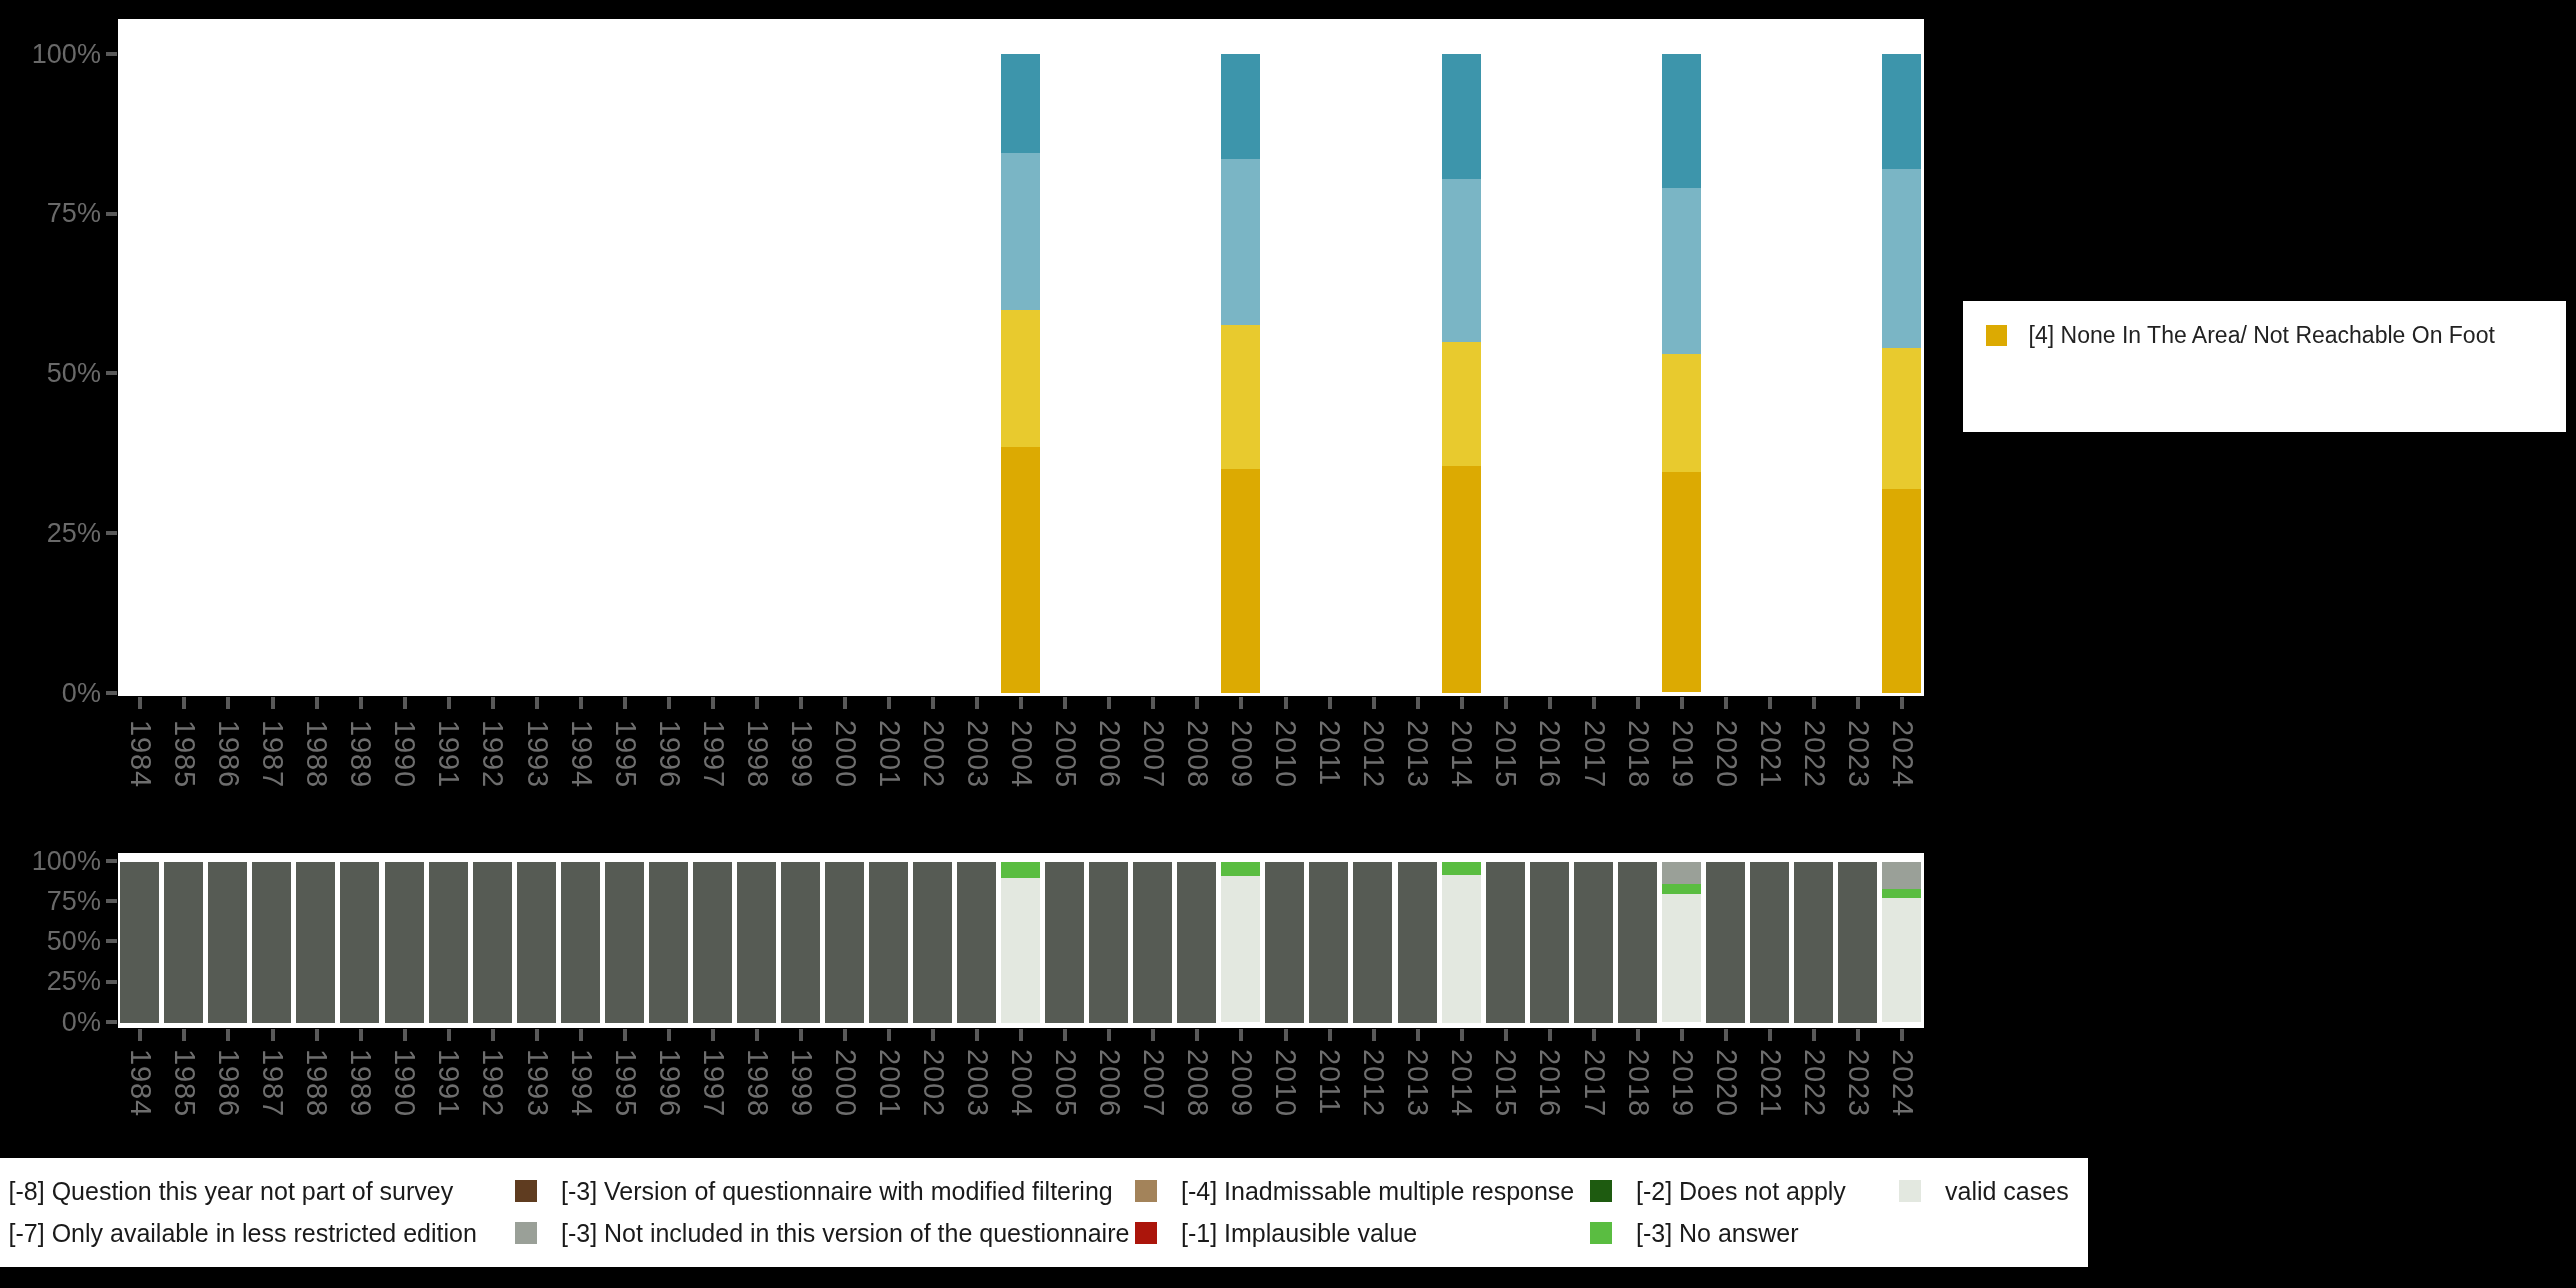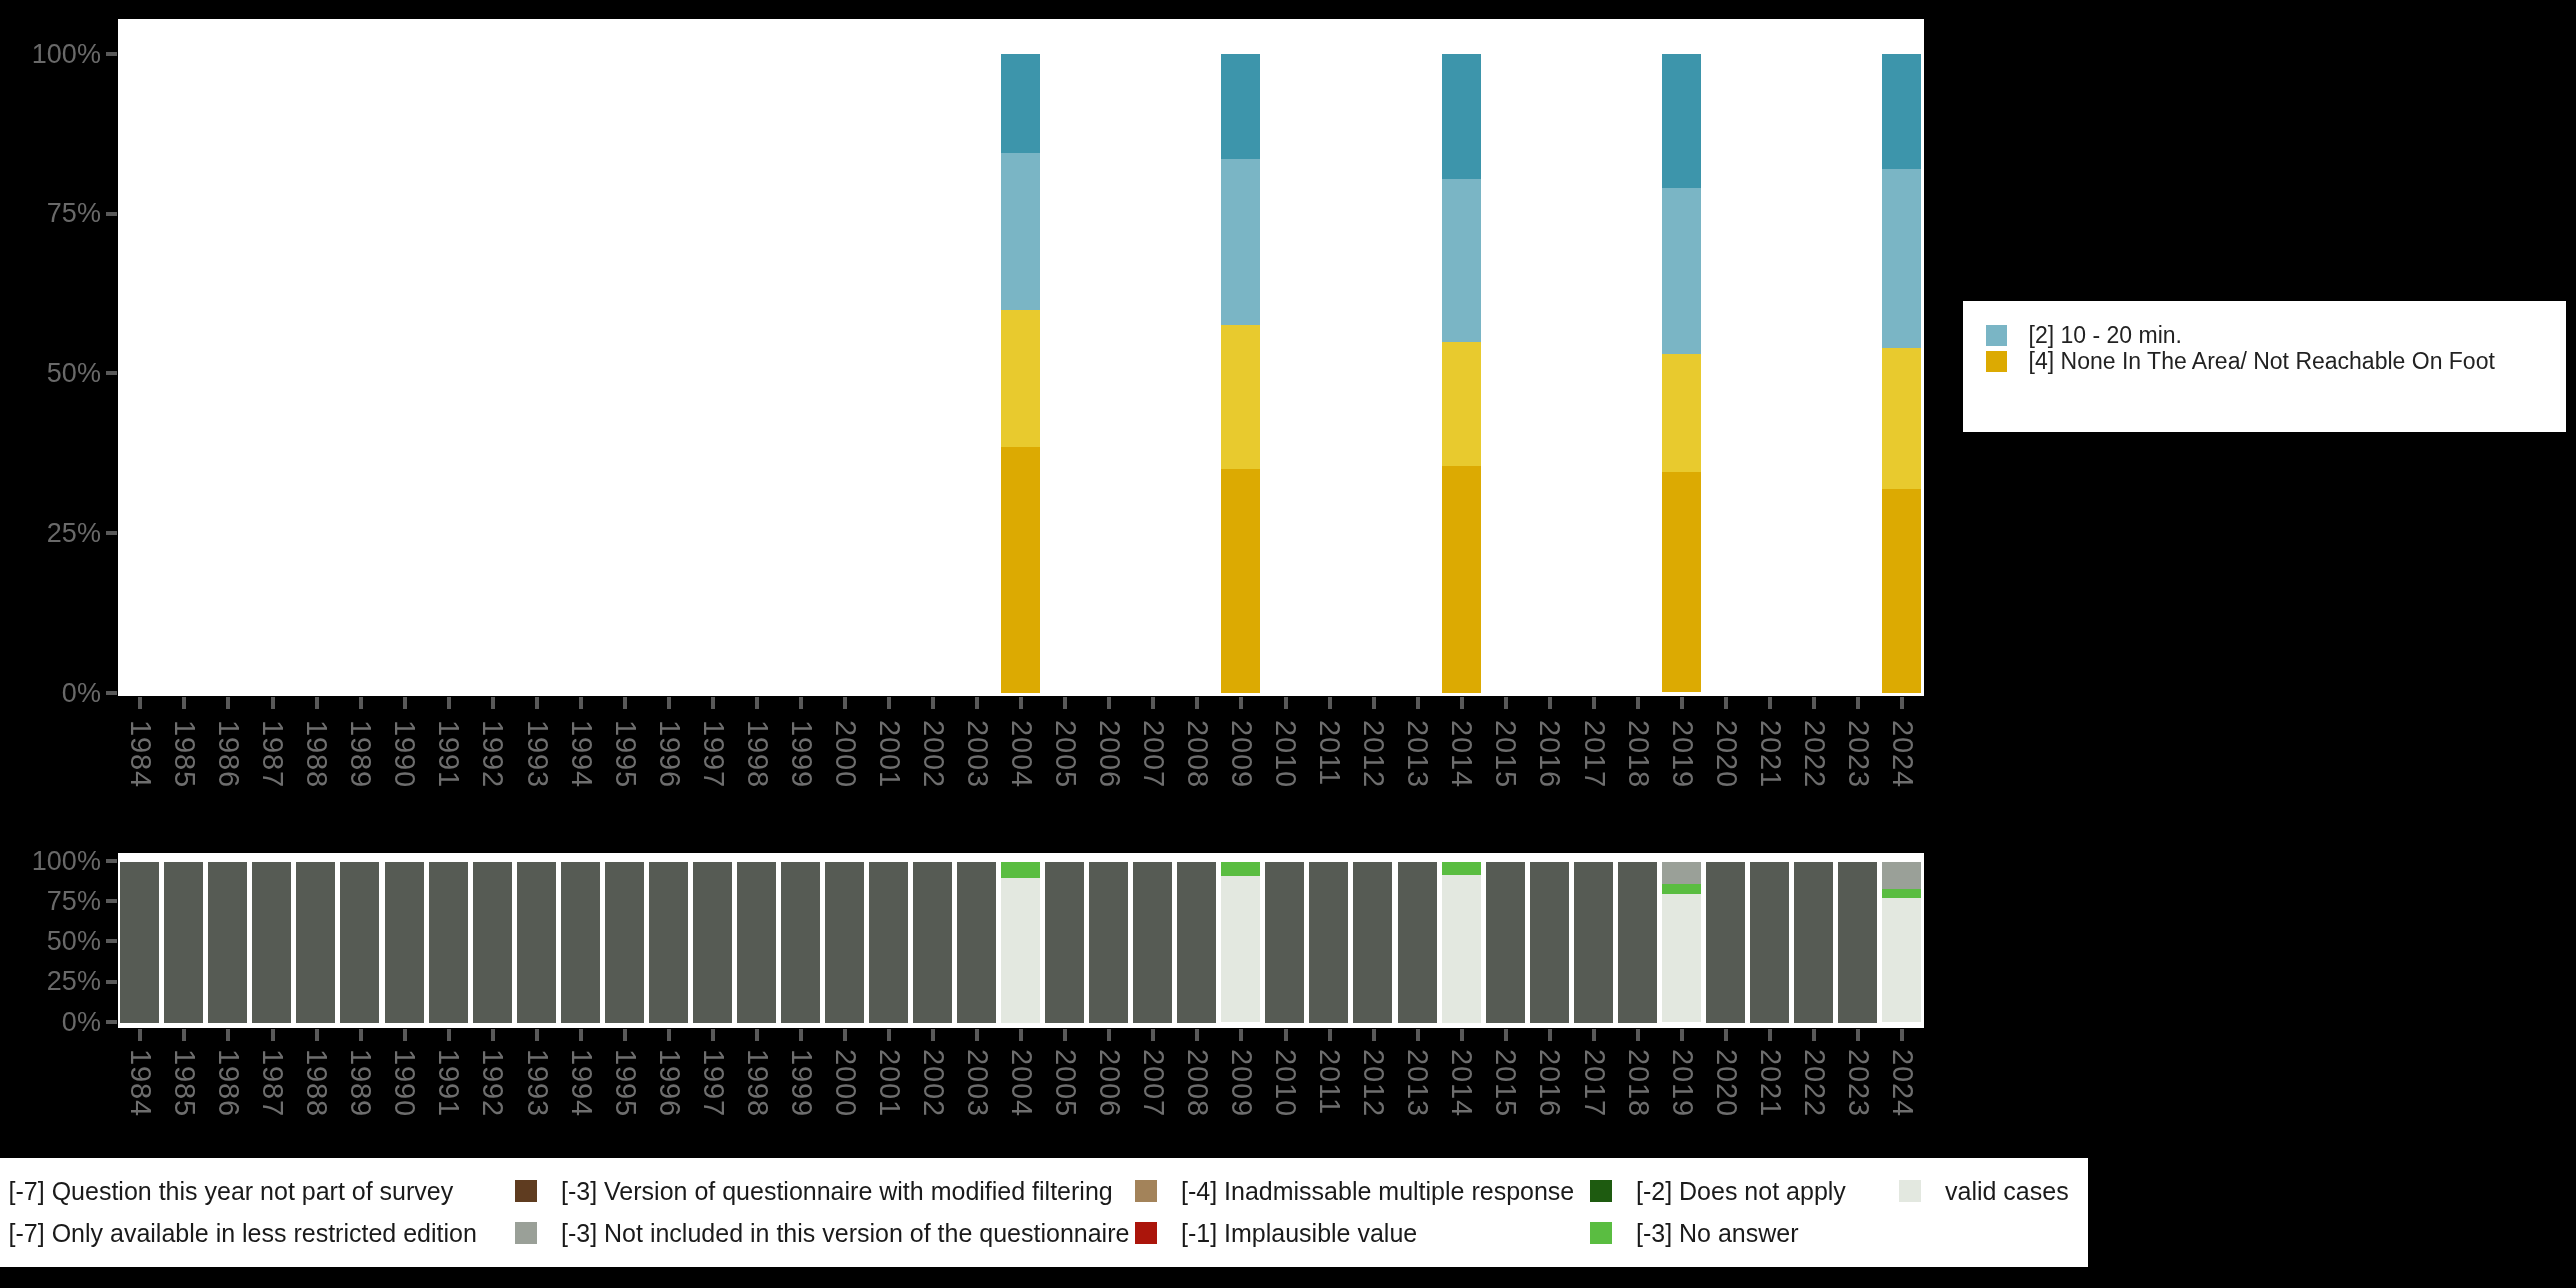--- a/index.html
+++ b/index.html
@@ -545,33 +545,29 @@
     </div>
     <div class="xtick" style="left: 1900px; top: 1029px;"></div>
     <div class="yearlab-anchor" style="left: 1917px; top: 1049px;">
       <div class="yearlab">2024</div>
     </div>
   </div>
 
 <div class="legend-box" style="left:1963px;top:301px;width:603px;height:131px;padding:0;">
   <div id="legend1-items" style="padding:21.5px 0 0 23px;">
       <div class="legend-row">
-        <div class="swatch" style="background: rgb(122, 181, 197);"></div>
-        <div class="legend-label">[2] 10 - 20 min.</div>
-      </div>
-      <div class="legend-row">
         <div class="swatch" style="background: rgb(220, 170, 2);"></div>
         <div class="legend-label">[4] None In The Area/ Not Reachable On Foot</div>
       </div>
     </div>
 </div>
 
 <div class="legend-box" style="left:0;top:1158px;width:2088px;height:109px;overflow:hidden;">
   <div id="legend2-items" style="position:relative;width:100%;height:100%;">
-      <div class="bl-label" style="left: 8.6px; top: 20.6px;">[-7] Question this year not part of survey</div>
+      <div class="bl-label" style="left: 8.6px; top: 20.6px;">[-8] Question this year not part of survey</div>
       <div class="bl-swatch" style="left: 515px; top: 22px; background: rgb(95, 60, 32);"></div>
       <div class="bl-label" style="left: 561px; top: 20.6px;">[-3] Version of questionnaire with modified filtering</div>
       <div class="bl-swatch" style="left: 1135px; top: 22px; background: rgb(163, 131, 90);"></div>
       <div class="bl-label" style="left: 1181px; top: 20.6px;">[-4] Inadmissable multiple response</div>
       <div class="bl-swatch" style="left: 1590px; top: 22px; background: rgb(30, 91, 16);"></div>
       <div class="bl-label" style="left: 1636px; top: 20.6px; text-align: right;">[-2] Does not apply</div>
       <div class="bl-swatch" style="left: 1899px; top: 22px; background: rgb(227, 232, 224);"></div>
       <div class="bl-label" style="left: 1945px; top: 20.6px;">valid cases</div>
       <div class="bl-label" style="left: 8.6px; top: 63px;">[-7] Only available in less restricted edition</div>
       <div class="bl-swatch" style="left: 515px; top: 64px; background: rgb(154, 160, 152);"></div>

